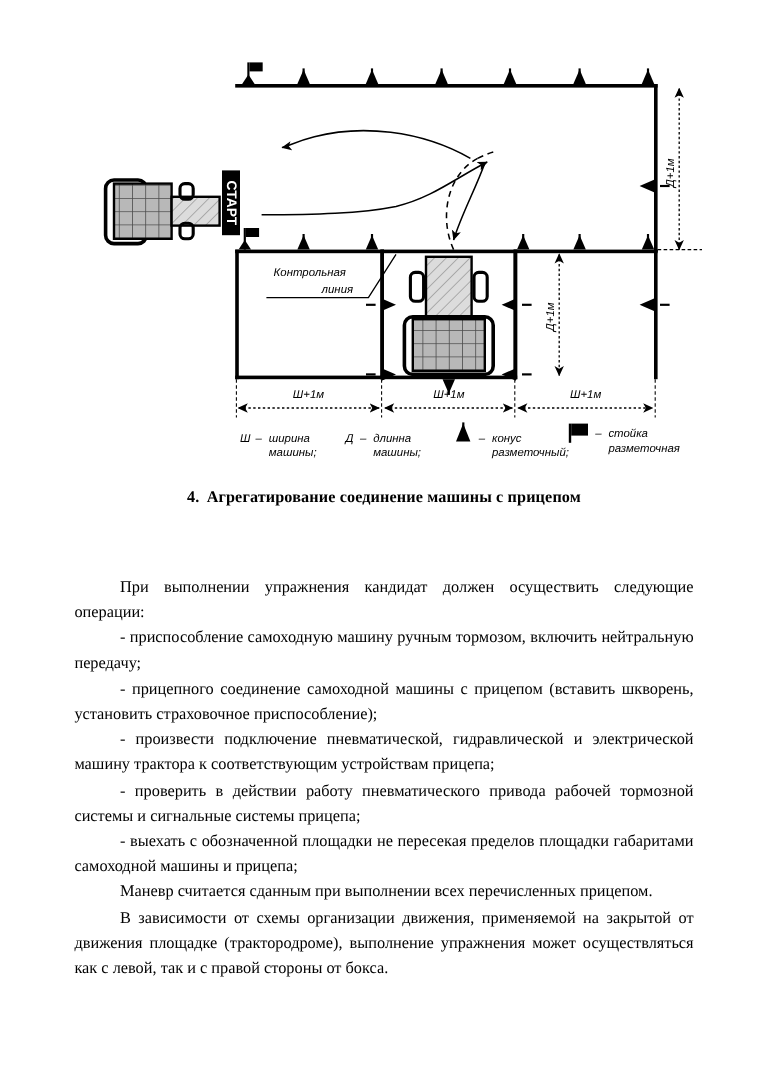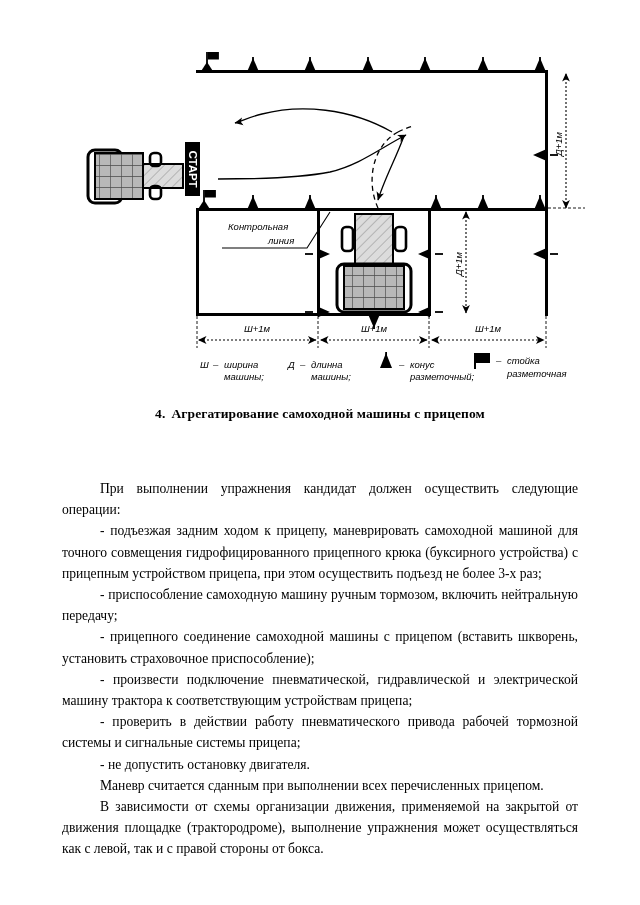--- a/index.html
+++ b/index.html
@@ -286,28 +286,27 @@
           </g>
           <text x="496" y="342">–</text>
           <text x="507" y="342">стойка</text>
           <text x="507" y="355">разметочная</text>
         </g>
       </g>
     </svg>
   </div>
 
   <div class="section-title">
-    <span class="num">4.</span><span>Агрегатирование самоходной машины с прицепом</span>
+    <span class="num">4.</span><span>Агрегатирование соединение машины с прицепом</span>
   </div>
 
   <div class="body-text">
     <p class="p indent">При выполнении упражнения кандидат должен осуществить следующие операции:</p>
-    <p class="p dash">- подъезжая задним ходом к прицепу, маневрировать самоходной машиной для точного совмещения гидрофицированного прицепного крюка (буксирного устройства) с прицепным устройством прицепа, при этом осуществить подъезд не более 3-х раз;</p>
     <p class="p dash">- приспособление самоходную машину ручным тормозом, включить нейтральную передачу;</p>
     <p class="p dash">- прицепного соединение самоходной машины с прицепом (вставить шкворень, установить страховочное приспособление);</p>
     <p class="p dash">- произвести подключение пневматической, гидравлической и электрической машину трактора к соответствующим устройствам прицепа;</p>
     <p class="p dash">- проверить в действии работу пневматического привода рабочей тормозной системы и сигнальные системы прицепа;</p>
-    <p class="p dash">- не допустить остановку двигателя.</p>
+    <p class="p dash">- выехать с обозначенной площадки не пересекая пределов площадки габаритами самоходной машины и прицепа;</p>
     <p class="p indent">Маневр считается сданным при выполнении всех перечисленных прицепом.</p>
     <p class="p indent">В зависимости от схемы организации движения, применяемой на закрытой от движения площадке (трактородроме), выполнение упражнения может осуществляться как с левой, так и с правой стороны от бокса.</p>
   </div>
 
 </div>
 
 </body></html>

